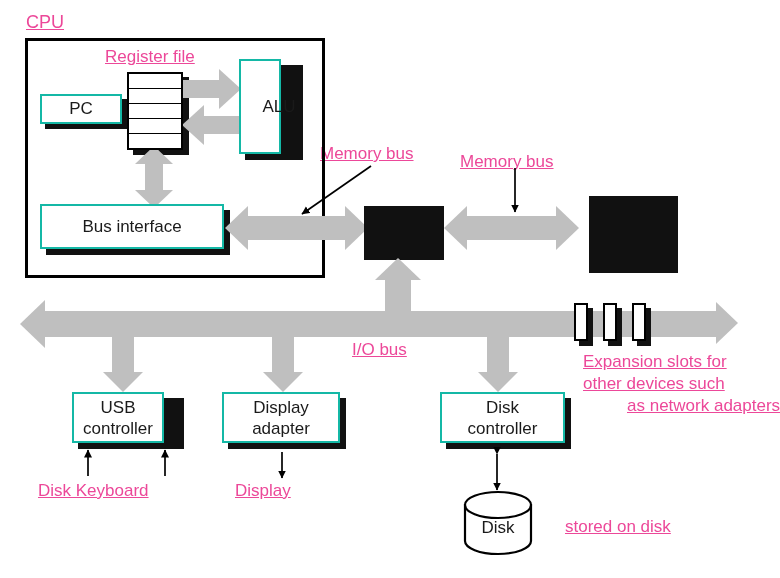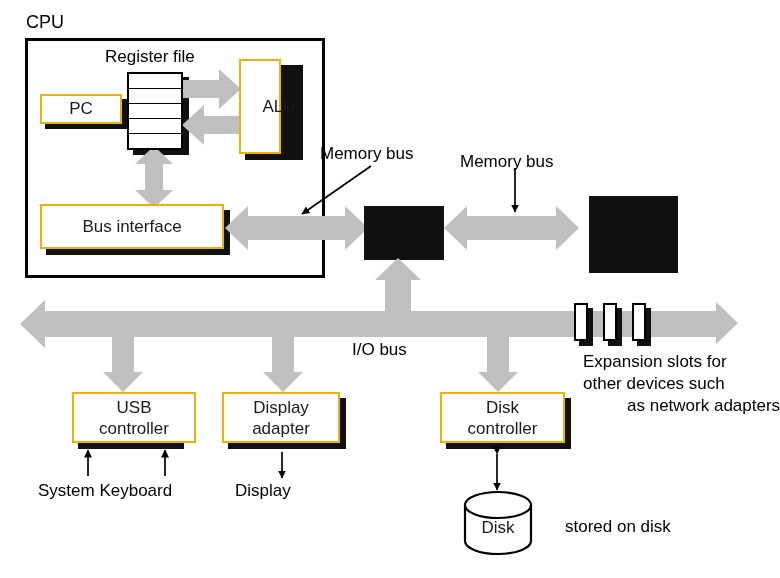--- a/index.html
+++ b/index.html
@@ -14,30 +14,31 @@
     height: 578px;
     background: #ffffff;
     font-family: "Liberation Sans", sans-serif;
     color: #1a1a1a;
     overflow: hidden;
   }
   .lbl {
     position: absolute;
     font-size: 17px;
     line-height: 20px;
-    color: #000000;
+    color: #ec4899;
     white-space: pre;
+    text-decoration: underline;
   }
   .mono { font-family: "Liberation Mono", monospace; font-size: 16px; }
 
   
   .box {
     position: absolute;
     background: #ffffff;
-    border: 2px solid #eab308;
+    border: 2px solid #14b8a6;
     box-sizing: border-box;
     display: flex;
     align-items: center;
     justify-content: center;
     text-align: left;
     font-size: 17px;
     line-height: 20px;
     z-index: 3;
   }
   .shadow {
@@ -181,38 +182,38 @@
   <div class="garrow-v" style="left:112px; top:334px; width:22px; height:38px;"></div>
   <div class="ghead-d" style="left:103px; top:372px; border-left-width:20px; border-right-width:20px; border-top-width:20px;"></div>
 
   <div class="garrow-v" style="left:272px; top:334px; width:22px; height:38px;"></div>
   <div class="ghead-d" style="left:263px; top:372px; border-left-width:20px; border-right-width:20px; border-top-width:20px;"></div>
 
   <div class="garrow-v" style="left:487px; top:334px; width:22px; height:38px;"></div>
   <div class="ghead-d" style="left:478px; top:372px; border-left-width:20px; border-right-width:20px; border-top-width:20px;"></div>
 
   <div class="shadow" style="left:78px; top:398px; width:106px; height:51px;"></div>
-  <div class="box" style="left:72px; top:392px; width:124px; height:51px; flex-direction:column; line-height:21px;">
+  <div class="box" style="left:72px; top:392px; width:92px; height:51px; flex-direction:column; line-height:21px;">
     <span>USB</span>
     <span>controller</span>
   </div>
 
   <div class="shadow" style="left:228px; top:398px; width:118px; height:51px;"></div>
   <div class="box" style="left:222px; top:392px; width:118px; height:51px; flex-direction:column; line-height:21px;">
     <span>Display</span>
     <span>adapter</span>
   </div>
 
   <div class="shadow" style="left:446px; top:398px; width:125px; height:51px;"></div>
   <div class="box" style="left:440px; top:392px; width:125px; height:51px; flex-direction:column; line-height:21px;">
     <span>Disk</span>
     <span>controller</span>
   </div>
 
-  <div class="lbl" style="left:38px; top:481px;">System Keyboard</div>
+  <div class="lbl" style="left:38px; top:481px;">Disk Keyboard</div>
   <div class="lbl" style="left:235px; top:481px;text-align:right;">Display</div>
 
   <div class="lbl" style="left:565px; top:517px;">stored on disk</div>
 
   <div class="disk-label" style="left:465px; top:518px; width:66px; text-align:center;">Disk</div>
 
   <svg class="overlay" viewBox="0 0 780 578">
     <defs>
       <marker id="ah" markerWidth="9" markerHeight="9" refX="7.5" refY="4" orient="auto" markerUnits="userSpaceOnUse">
         <path d="M0,0 L8,4 L0,8 z" fill="#000"></path>

